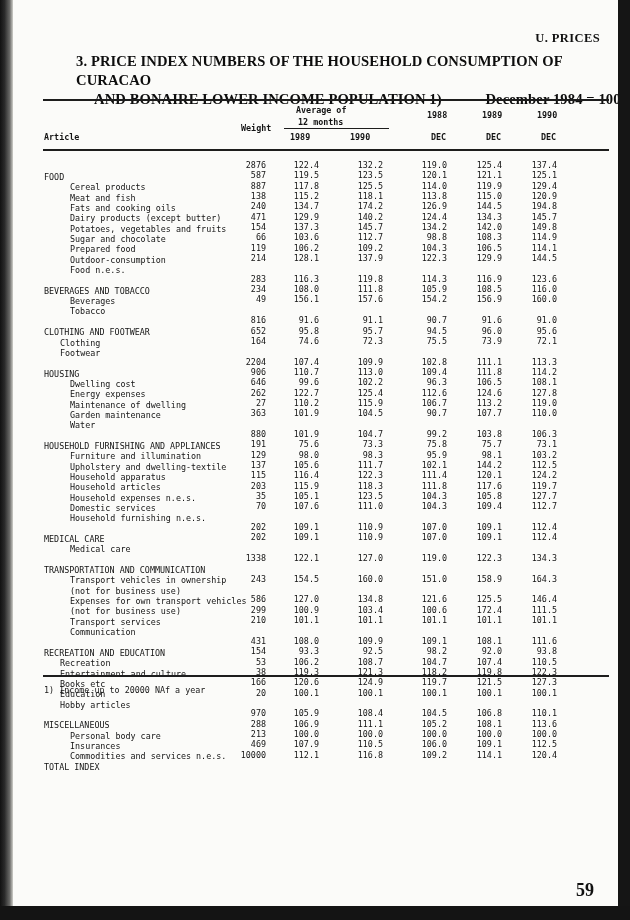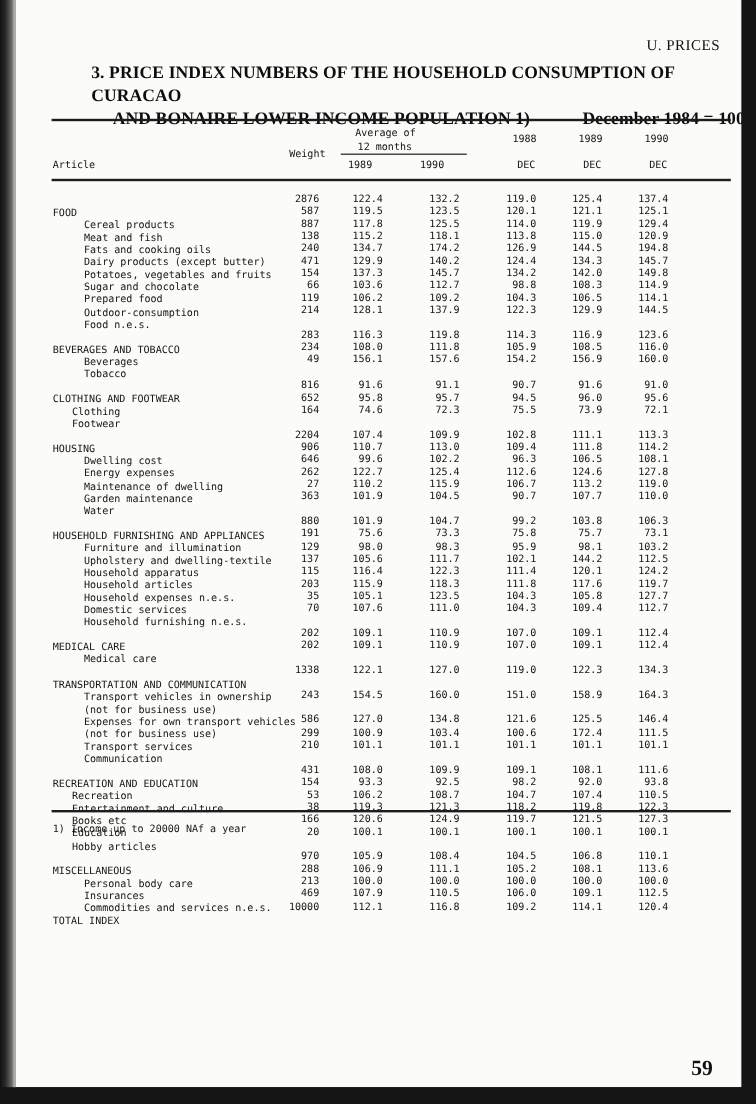--- a/index.html
+++ b/index.html
@@ -45,21 +45,21 @@
     position: absolute;
     left: 0; top: 906px; width: 630px; height: 14px;
     background: #141414;
   }
 
   .hdr-right {
     position: absolute;
     right: 18px;
     top: 31px;
     font-family: "Liberation Serif", serif;
-    font-weight: normal;
+    font-weight: bold;
     font-size: 12.5px;
     letter-spacing: 0.4px;
     color: #111;
   }
 
   .title {
     position: absolute;
     left: 27px;
     top: 52px;
     width: 560px;
@@ -87,21 +87,21 @@
   .rule-top    { left: 30px; top: 99px;  width: 566px; height: 2.0px; }
   .rule-head   { left: 30px; top: 149px; width: 566px; height: 2.0px; }
   .rule-bottom { left: 30px; top: 675px; width: 566px; height: 2.0px; }
   .rule-avg    { left: 271px; top: 128px; width: 105px; height: 1.4px; }
 
   
   .colhead {
     position: absolute;
     font-family: "DejaVu Sans Mono", monospace;
     font-size: 8.4px;
-    font-weight: normal;
+    font-weight: bold;
     color: #141414;
     white-space: nowrap;
     letter-spacing: 0px;
   }
   .ch-avg   { left: 283px; top: 105px; }
   .ch-12m   { left: 285px; top: 117px; }
   .ch-weight{ left: 228px; top: 123px; }
   .ch-1989a { left: 277px; top: 132px; }
   .ch-1990a { left: 337px; top: 132px; }
   .ch-1988  { left: 414px; top: 110px; text-align: center; }

